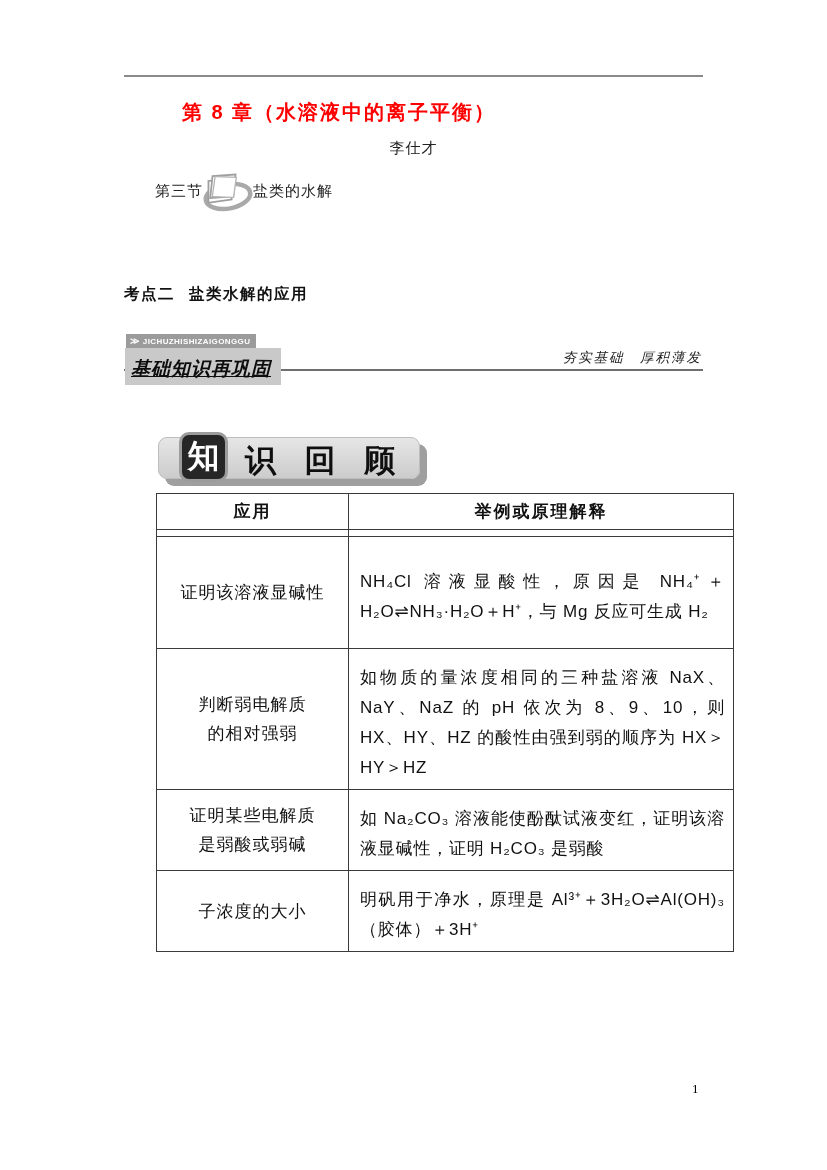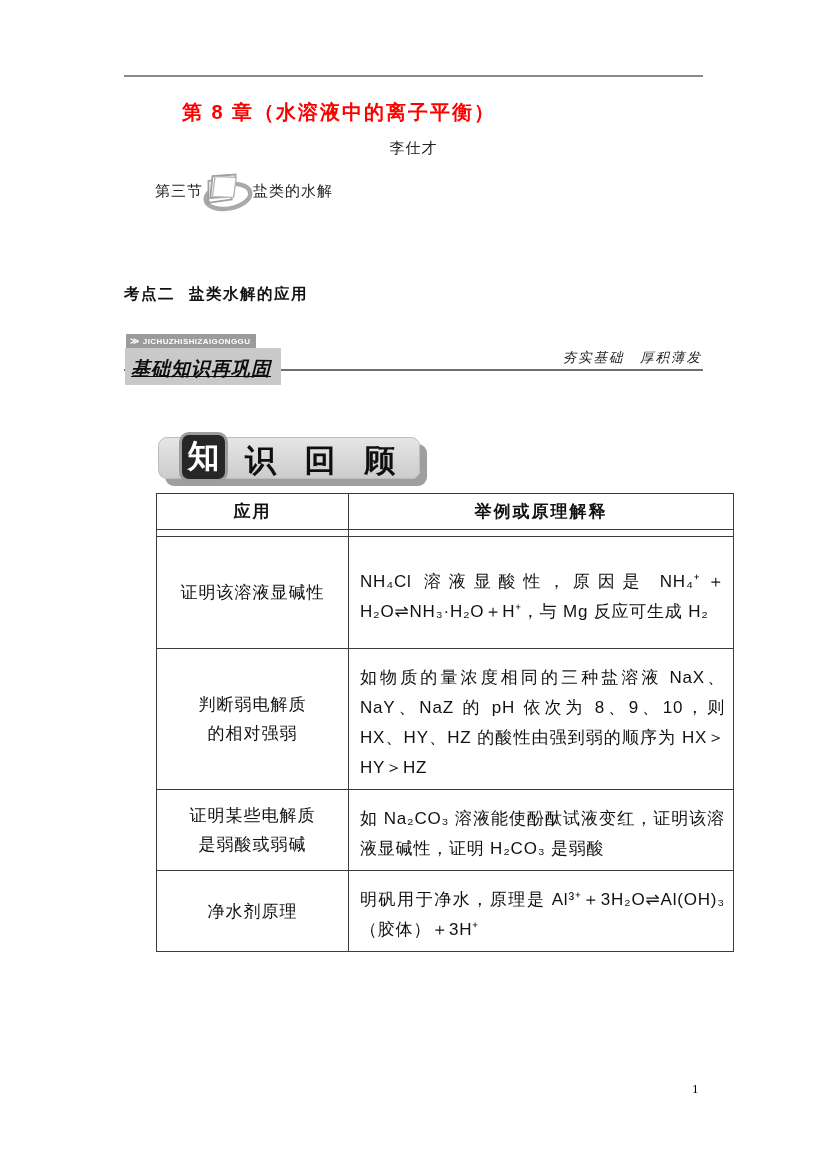--- a/index.html
+++ b/index.html
@@ -196,21 +196,21 @@
       <td class="desc-cell">如物质的量浓度相同的三种盐溶液 NaX、NaY、NaZ 的 pH 依次为 8、9、10，则 HX、HY、HZ 的酸性由强到弱的顺序为 HX＞HY＞HZ</td>
     </tr>
 
     <tr style="height: 80px;">
       <td class="app-cell">证明某些电解质
 是弱酸或弱碱</td>
       <td class="desc-cell">如 Na₂CO₃ 溶液能使酚酞试液变红，证明该溶液显碱性，证明 H₂CO₃ 是弱酸</td>
     </tr>
 
     <tr style="height: 62px;">
-      <td class="app-cell">净水剂原理</td>
+      <td class="app-cell">子浓度的大小</td>
       <td class="desc-cell">明矾用于净水，原理是 Al³⁺＋3H₂O⇌Al(OH)₃（胶体）＋3H⁺</td>
     </tr>
   </tbody>
   </table>
 
   <div class="page-number">1</div>
 
 </div>
 
 </body></html>

